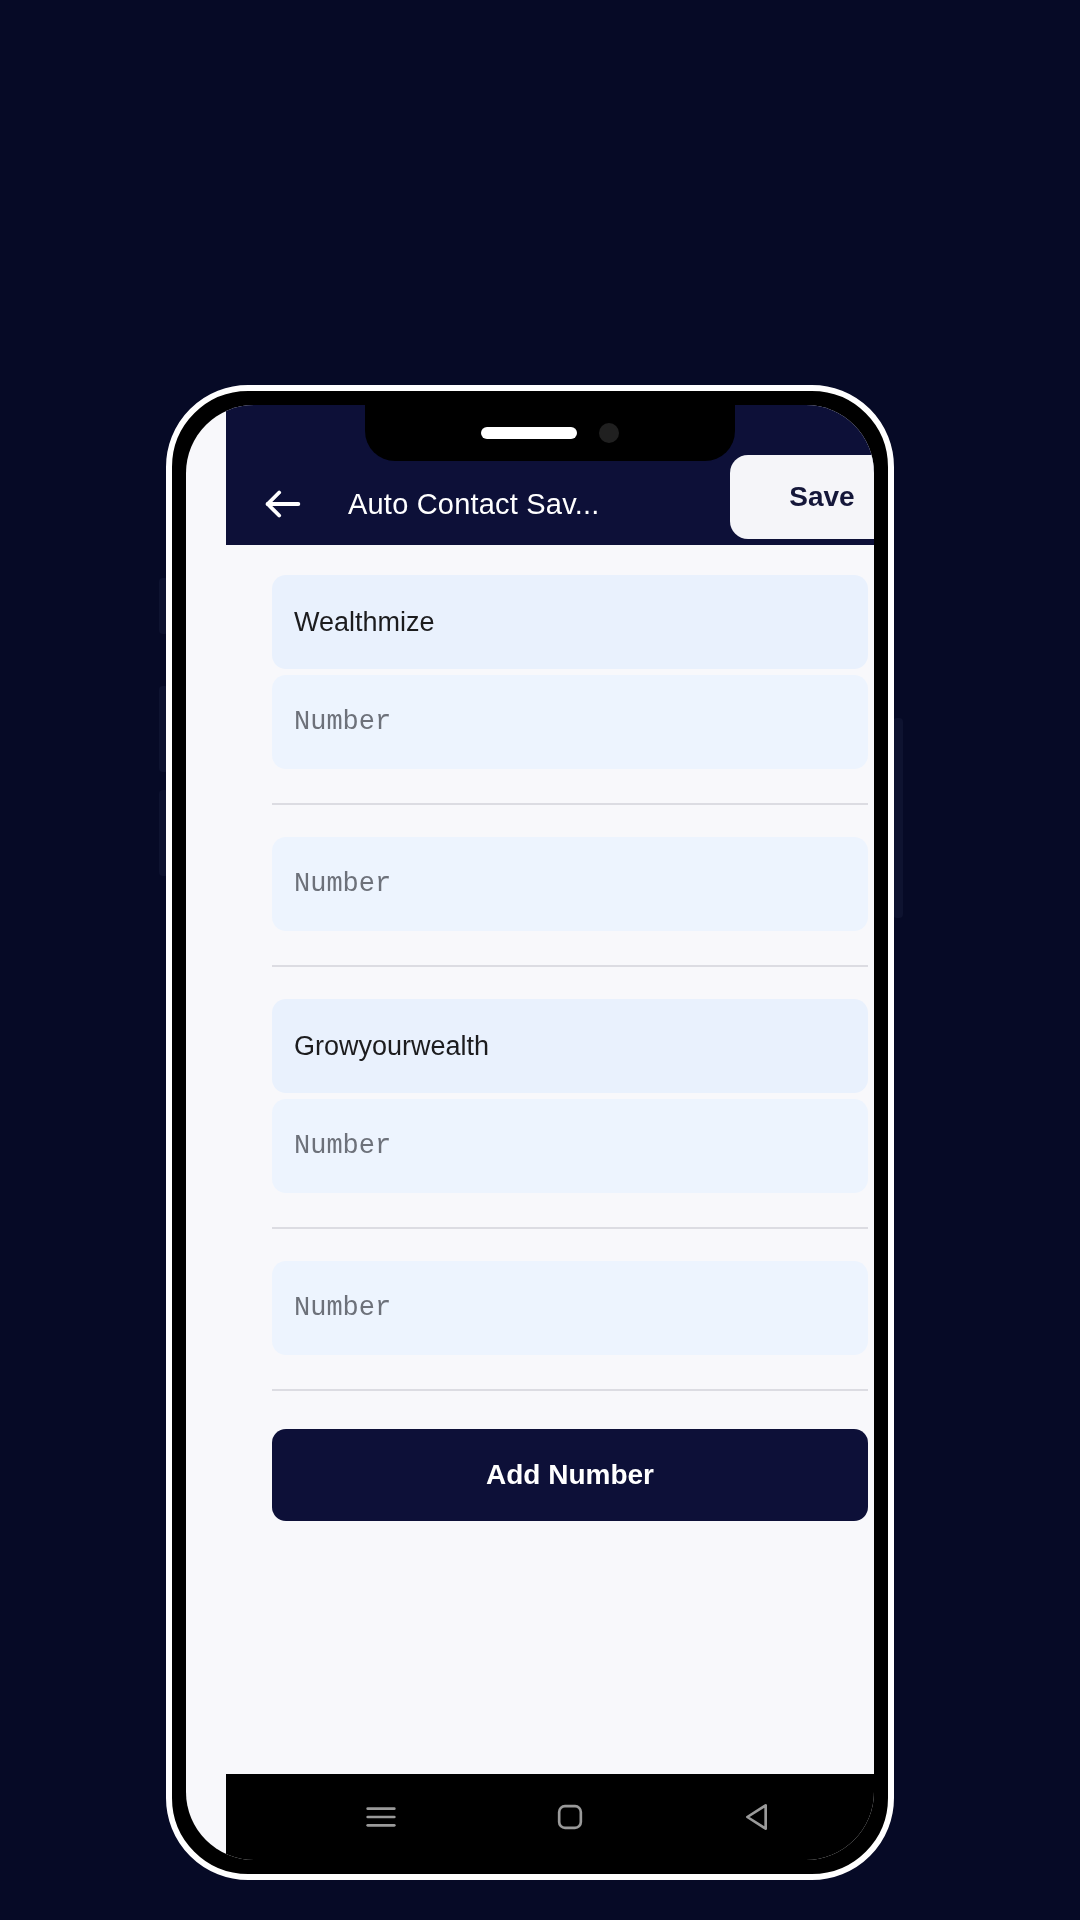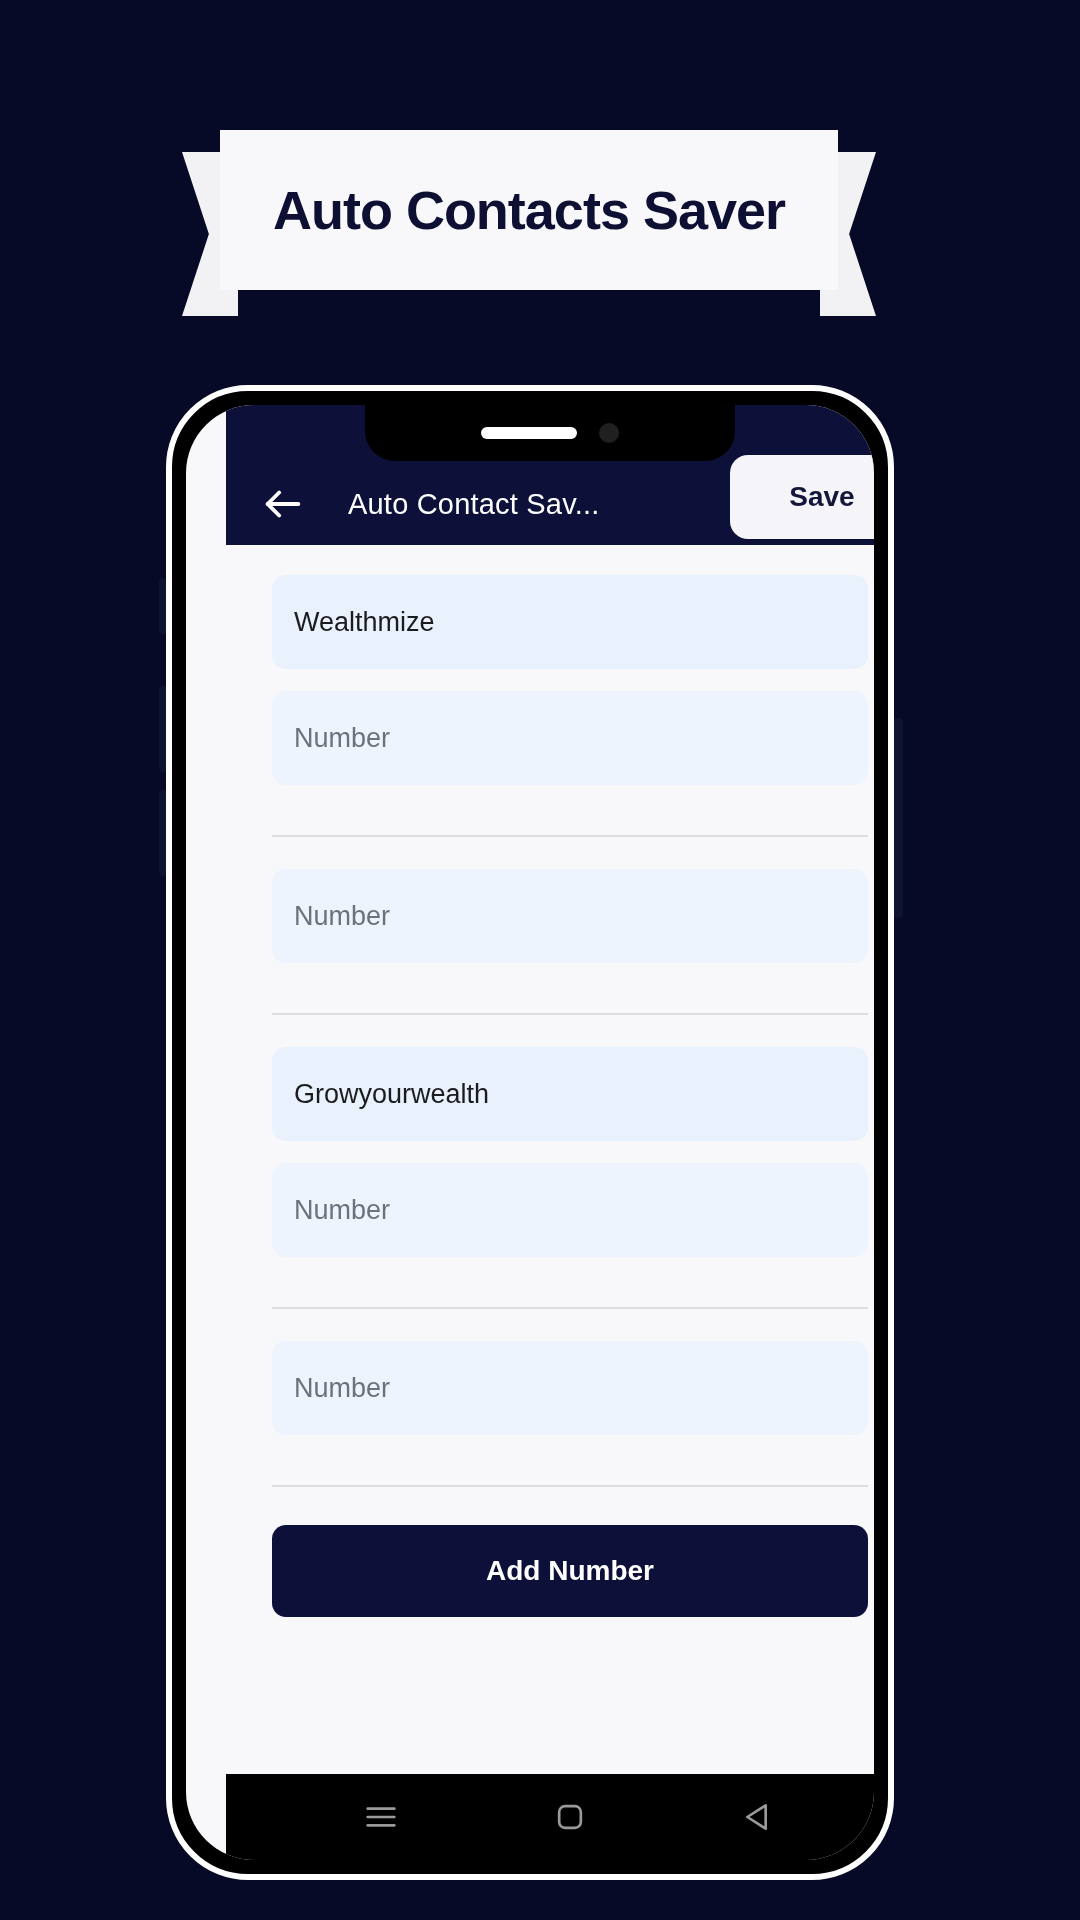--- a/index.html
+++ b/index.html
@@ -206,25 +206,25 @@
   }
   .field-group { padding-top: 6px; }
   .field {
     background: #e9f1fd;
     border-radius: 14px;
     height: 94px;
     display: flex;
     align-items: center;
     padding: 0 22px;
     box-sizing: border-box;
-    margin-bottom: 22px;
+    margin-bottom: 6px;
     font-size: 27px;
   }
   .field.filled { color: #1c1c1e; }
-  .field.placeholder { color: #6d717a; background: #edf4fe; }
+  .field.placeholder { color: #6d717a; background: #edf4fe; font-family: Liberation Mono, monospace; }
   .divider {
     height: 2px;
     background: #dcdce2;
     margin: 28px 0 26px 0;
   }
   .add-btn {
     margin-top: 12px;
     margin-bottom: 0;
     height: 92px;
     background: #0d1038;
@@ -248,29 +248,20 @@
     padding: 0 60px;
     box-sizing: border-box;
   }
   .nav-icon { width: 40px; height: 40px; display: block; }
 </style>
 </head>
 <body>
 
 <div class="page">
 
-  <div class="banner-wrap">
-    <div class="ribbon-tail left"></div>
-    <div class="ribbon-tail right"></div>
-    <div class="ribbon-fold left"></div>
-    <div class="ribbon-fold right"></div>
-    <div class="banner-body">
-      <div class="banner-title">Auto Contacts Saver</div>
-    </div>
-  </div>
 
   <div class="side-btn s1"></div>
   <div class="side-btn s2"></div>
   <div class="side-btn s3"></div>
   <div class="side-btn r1"></div>
 
   <div class="phone">
     <div class="phone-inner">
 
       <div class="screen">

